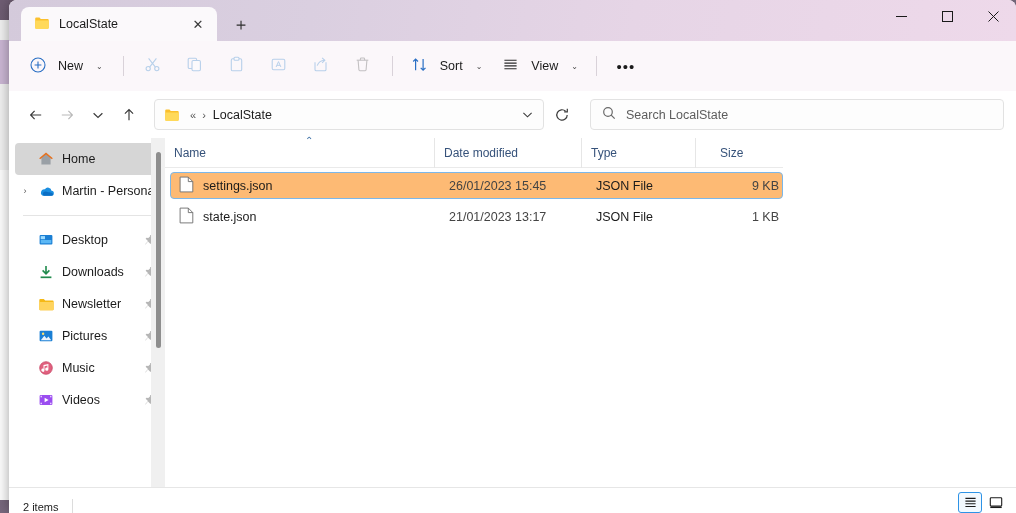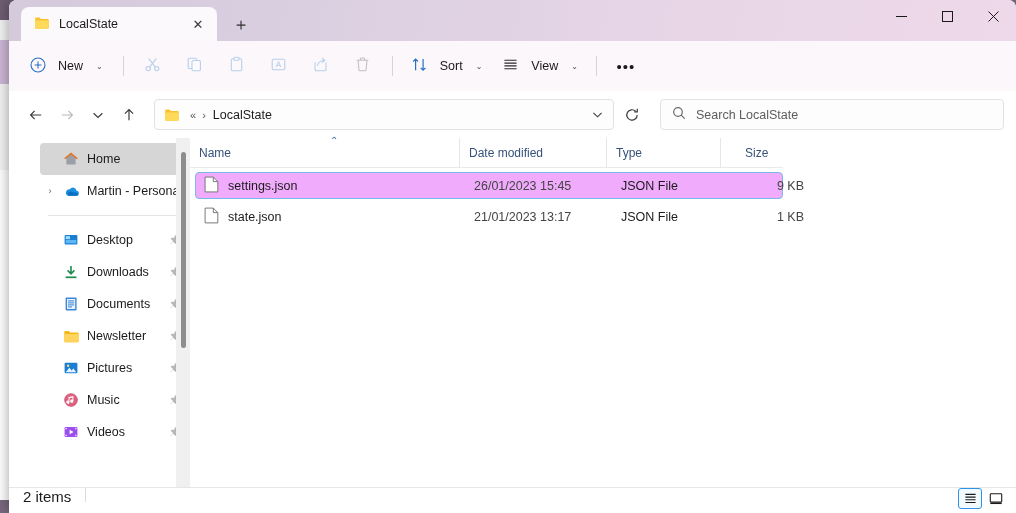--- a/index.html
+++ b/index.html
@@ -121,33 +121,33 @@
   .bc-spacer { flex: 1 1 auto; }
   .bc-btn {
     width: 24px; height: 26px; border-radius: 4px;
     display: flex; align-items: center; justify-content: center; color: #3b3b3b;
   }
   #refresh {
     width: 30px; height: 30px; margin-left: 2px; border-radius: 5px;
     display: flex; align-items: center; justify-content: center; color: #3b3b3b;
   }
   #searchbox {
-    width: 344px; height: 31px; margin-left: 12px;
+    width: 414px; height: 31px; margin-left: 12px;
     border: 1px solid #e2e2e2; border-radius: 4px; background: #fdfdfd;
     display: flex; align-items: center; gap: 10px; padding: 0 11px;
     font-size: 12.5px; color: #5d5d5d;
   }
 
   
   #body { flex: 1 1 auto; display: flex; min-height: 0; background: #fff; }
 
   
   #navpane {
     flex: 0 0 156px; width: 156px; position: relative;
-    background: #ffffff; overflow: hidden; margin-left: 25px;
+    background: #ffffff; overflow: hidden;
   }
   #navlist { padding-top: 5px; }
   .navitem {
     position: relative;
     height: 32px; margin: 0 2px 0 6px; border-radius: 4px;
     display: flex; align-items: center;
     font-size: 12.5px; color: #1b1b1b;
     padding-right: 4px;
   }
   .navitem.selected { background: #d6d6d6; }
@@ -200,36 +200,36 @@
   }
 
   #filelist { flex: 1 1 auto; overflow: hidden; padding-top: 4px; }
   .filerow {
     height: 27px; margin: 0 233px 4px 5px;
     display: flex; align-items: center;
     font-size: 12.5px; color: #1b1b1b;
     border: 1px solid transparent; border-radius: 4px;
   }
   .filerow.selected {
-    background: #f0abfc;
+    background: #fdba74;
     border-color: #7cb7e8;
   }
   .cell { padding: 0 9px; display: flex; align-items: center; white-space: nowrap; overflow: hidden; }
   .cell-name { width: 269px; flex: 0 0 269px; gap: 9px; padding-left: 8px; }
   .cell-date { width: 147px; flex: 0 0 147px; color: #444; }
   .cell-type { width: 114px; flex: 0 0 114px; color: #1b1b1b; }
   .cell-size { width: 87px; flex: 0 0 87px; color: #444; justify-content: flex-end; }
 
   
   #statusbar {
     flex: 0 0 26px; height: 26px;
     border-top: 1px solid #e6e6e6;
     background: #ffffff;
-    display: flex; align-items: flex-start; padding: 0 8px 0 14px;
-    font-size: 15px; color: #1b1b1b;
+    display: flex; align-items: flex-end; padding: 0 8px 0 14px;
+    font-size: 11px; color: #1b1b1b;
   }
   #statustext { white-space: nowrap; }
   .statussep { width: 1px; height: 14px; background: #dcdcdc; margin-left: 14px; }
   #viewtoggles { margin-left: auto; display: flex; gap: 2px; }
   .vt {
     width: 24px; height: 21px; border-radius: 3px;
     display: flex; align-items: center; justify-content: center;
     color: #1b1b1b;
   }
   .vt.active { border: 1px solid #2e93e6; background: #f2f9ff; }
@@ -494,41 +494,20 @@
               </svg>
             </span>
             <span class="nav-label">Downloads</span>
             <span class="nav-pin">
               <svg width="12" height="12" viewBox="0 0 12 12" fill="#8a8a8a">
                 <path d="M7.4 1.1l3.5 3.5-1 1-.9-.3-1.9 1.9.3 1.8-.9.9L4 7.5 1.5 10.5 1.2 10.2 4 7.1 1.6 4.7l.9-.9 1.8.3 1.9-1.9-.3-.9z"></path>
               </svg>
             </span>
           </div>
 
-          <div class="navitem">
-            <span class="nav-exp"></span>
-            <span class="nav-ico">
-              <svg width="16" height="16" viewBox="0 0 16 16">
-                <rect x="2.6" y="1.6" width="11" height="12.8" rx="0.8" fill="#3c86d8"></rect>
-                <rect x="4" y="3" width="8.2" height="10" fill="#e8f2fd"></rect>
-                <g fill="#3c86d8">
-                    <rect x="5" y="4.4" width="6.2" height="1"></rect>
-                    <rect x="5" y="6.4" width="6.2" height="1"></rect>
-                    <rect x="5" y="8.4" width="6.2" height="1"></rect>
-                    <rect x="5" y="10.4" width="4" height="1"></rect>
-                  </g>
-              </svg>
-            </span>
-            <span class="nav-label">Documents</span>
-            <span class="nav-pin">
-              <svg width="12" height="12" viewBox="0 0 12 12" fill="#8a8a8a">
-                <path d="M7.4 1.1l3.5 3.5-1 1-.9-.3-1.9 1.9.3 1.8-.9.9L4 7.5 1.5 10.5 1.2 10.2 4 7.1 1.6 4.7l.9-.9 1.8.3 1.9-1.9-.3-.9z"></path>
-              </svg>
-            </span>
-          </div>
 
           <div class="navitem">
             <span class="nav-exp"></span>
             <span class="nav-ico">
               <svg width="17" height="17" viewBox="0 0 17 17">
                 <path d="M1.3 3.9a1 1 0 0 1 1-1h3.5l1.4 1.6h7.4a1 1 0 0 1 1 1v7.7a1 1 0 0 1-1 1H2.3a1 1 0 0 1-1-1z" fill="#f5b917"></path>
                 <path d="M1.3 6h14.3v7.2a1 1 0 0 1-1 1H2.3a1 1 0 0 1-1-1z" fill="#ffd45e"></path>
               </svg>
             </span>
             <span class="nav-label">Newsletter</span>

